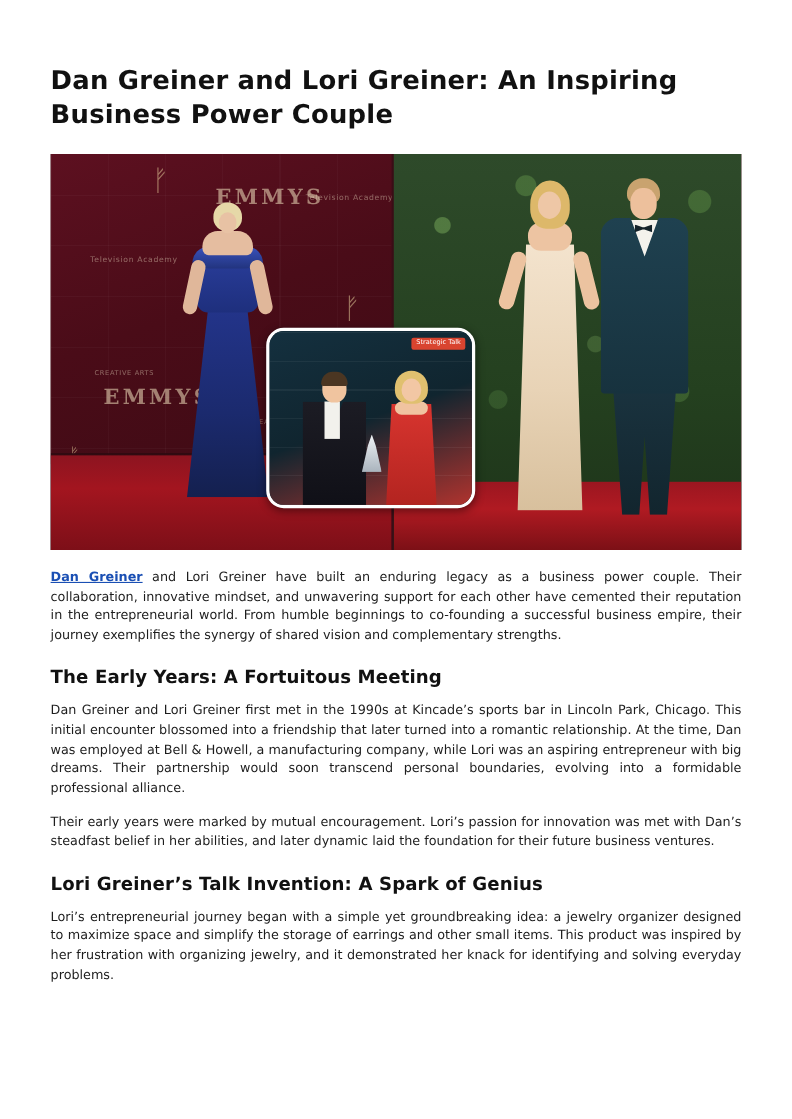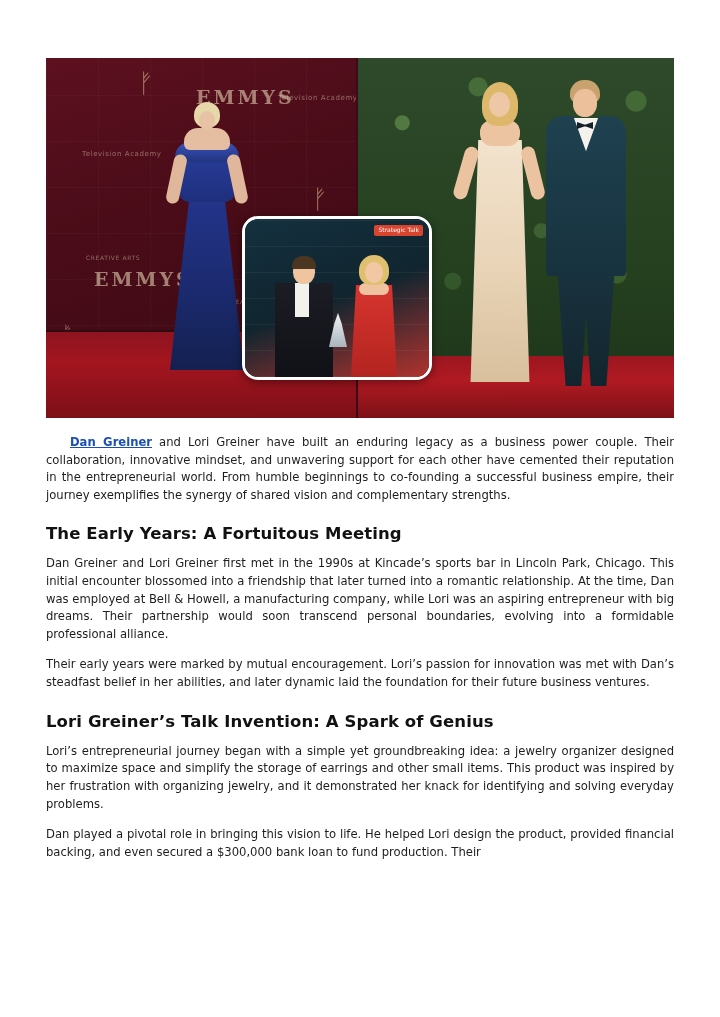--- a/index.html
+++ b/index.html
@@ -283,28 +283,28 @@
     font-size: 16.5px;
     font-weight: bold;
     margin: 20px 0 12px 0;
     color: #111111;
     letter-spacing: 0.1px;
   }
   a.inline-link {
     color: #1a4fb4;
     text-decoration: underline;
     font-weight: bold;
-    margin-left: 24px;
   }
 </style>
 </head>
 <body>
 
 <div class="page">
 
+  <h1 class="doc-title">Dan Greiner and Lori Greiner: An Inspiring Business Power Couple</h1>
 
   <div class="hero">
 
     <div class="panel-left">
       <div class="step-repeat"></div>
 
       <div class="emmy-word" style="left:150px; top:28px;">EMMYS</div>
       <div class="emmy-word" style="left:48px; top:210px;">EMMYS</div>
       <div class="emmy-word" style="left:62px; top:292px;">EMMYS</div>
 
@@ -378,15 +378,14 @@
   </div>
 
   <p class="body"><a class="inline-link" href="#">Dan Greiner</a><span> and Lori Greiner have built an enduring legacy as a business power couple. Their collaboration, innovative mindset, and unwavering support for each other have cemented their reputation in the entrepreneurial world. From humble beginnings to co-founding a successful business empire, their journey exemplifies the synergy of shared vision and complementary strengths.</span></p>
 
   <h2 class="section">The Early Years: A Fortuitous Meeting</h2>
   <p class="body">Dan Greiner and Lori Greiner first met in the 1990s at Kincade’s sports bar in Lincoln Park, Chicago. This initial encounter blossomed into a friendship that later turned into a romantic relationship. At the time, Dan was employed at Bell &amp; Howell, a manufacturing company, while Lori was an aspiring entrepreneur with big dreams. Their partnership would soon transcend personal boundaries, evolving into a formidable professional alliance.</p>
   <p class="body">Their early years were marked by mutual encouragement. Lori’s passion for innovation was met with Dan’s steadfast belief in her abilities, and later dynamic laid the foundation for their future business ventures.</p>
 
   <h2 class="section">Lori Greiner’s Talk Invention: A Spark of Genius</h2>
   <p class="body">Lori’s entrepreneurial journey began with a simple yet groundbreaking idea: a jewelry organizer designed to maximize space and simplify the storage of earrings and other small items. This product was inspired by her frustration with organizing jewelry, and it demonstrated her knack for identifying and solving everyday problems.</p>
-  <p class="body">Dan played a pivotal role in bringing this vision to life. He helped Lori design the product, provided financial backing, and even secured a $300,000 bank loan to fund production. Their</p>
 
 </div>
 
 </body></html>

